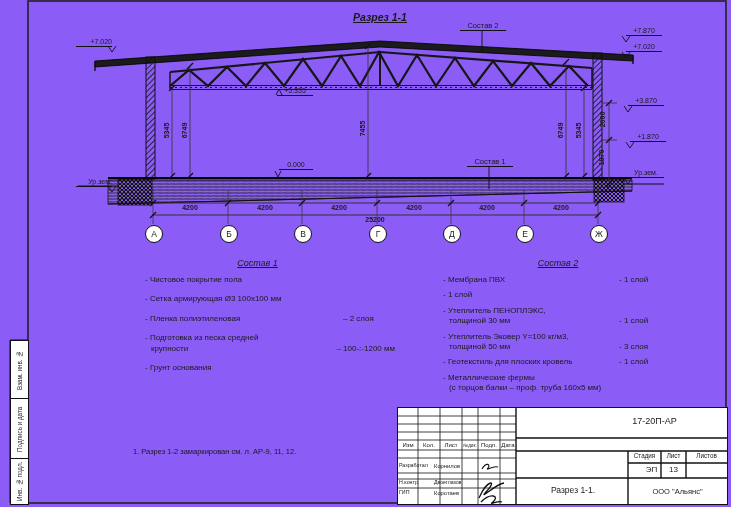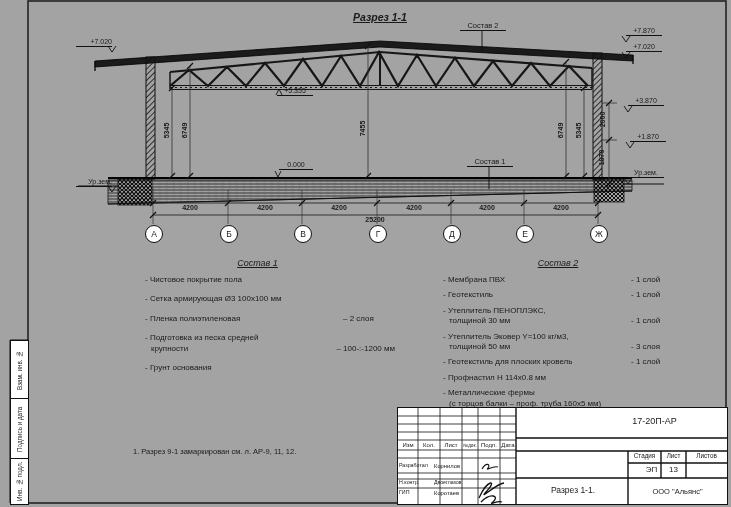--- a/index.html
+++ b/index.html
@@ -1,35 +1,35 @@
 <!DOCTYPE html>
 <html><head>
 <meta charset="utf-8">
 <style>
   html,body{margin:0;padding:0;background:#fff;}
-  #page{position:relative;width:731px;height:507px;background:#a3a3a3;overflow:hidden;
+  #page{position:relative;width:731px;height:507px;background:#8b5cf6;overflow:hidden;
         font-family:"Liberation Sans","DejaVu Sans",sans-serif;color:#1a1a1a;
         border-right:1px solid #b5b5b5;border-bottom:1px solid #8a8a8a;}
   .abs{position:absolute;}
   .t{position:absolute;font-size:8px;line-height:1.2;}
   .title{font-size:10.5px;font-style:italic;font-weight:bold;text-decoration:underline;text-align:center;}
   .elev{position:absolute;font-size:7px;border-bottom:1px solid #111;line-height:1.15;}
   .er{text-align:right;}
   .ec{text-align:center;}
   .callout{position:absolute;font-size:7.5px;font-style:normal;border-bottom:1px solid #111;text-align:center;}
   .dimh{position:absolute;font-size:7px;font-weight:bold;text-align:center;width:44px;}
   .vdim{position:absolute;font-size:7px;font-weight:bold;width:44px;text-align:center;
         transform:rotate(-90deg);transform-origin:center;}
   .bubble{position:absolute;width:16px;height:16px;border:1px solid #111;border-radius:50%;
           text-align:center;line-height:16px;font-size:8.5px;background:#fff;}
   .listtitle{position:absolute;font-size:9px;font-style:italic;text-decoration:underline;text-align:center;}
   .list{position:absolute;font-size:8px;line-height:1.3;}
   .li{display:flex;align-items:flex-end;}
   .s1 .li{margin-bottom:9px;}
-  .s2 .li{margin-bottom:5px;gap:12px;}
+  .s2 .li{margin-bottom:5px;}
   .li-name{white-space:pre-line;padding-left:6px;text-indent:-6px;}
   .s1 .li-name{width:192px;}
   .s2 .li-name{width:170px;}
   .li-val{white-space:nowrap;}
   .note{position:absolute;font-size:7.5px;}
   .side-cell{position:absolute;left:10px;width:17px;border:1px solid #111;
              display:flex;align-items:center;justify-content:center;
              writing-mode:vertical-rl;transform:rotate(180deg);font-size:6.3px;color:#222;background:#fff;}
   
   #tb{position:absolute;left:397px;top:407px;width:329px;height:96px;border:1.5px solid #111;background:#fff;}
@@ -235,54 +235,49 @@
 
   <div class="listtitle" style="left:443px;top:258px;width:230px;">Состав 2</div>
   <div class="list s2" style="left:443px;top:275px;width:260px;">
 
       <div class="li">
         <span class="li-name">- Мембрана ПВХ</span>
         <span class="li-val">- 1 слой</span>
       </div>
 
       <div class="li">
-        <span class="li-name">- Геотекстиль</span>
         <span class="li-val">- 1 слой</span>
       </div>
 
       <div class="li">
         <span class="li-name">- Утеплитель ПЕНОПЛЭКС,
 толщиной 30 мм</span>
         <span class="li-val">- 1 слой</span>
       </div>
 
       <div class="li">
         <span class="li-name">- Утеплитель Эковер Y=100 кг/м3,
 толщиной 50 мм</span>
         <span class="li-val">- 3 слоя</span>
       </div>
 
       <div class="li">
         <span class="li-name">- Геотекстиль для плоских кровель</span>
         <span class="li-val">- 1 слой</span>
       </div>
 
-      <div class="li">
-        <span class="li-name">- Профнастил Н 114х0.8 мм</span>
-        <span class="li-val"></span>
-      </div>
 
       <div class="li">
         <span class="li-name">- Металлические фермы
 (с торцов балки – проф. труба 160х5 мм)</span>
         <span class="li-val"></span>
       </div>
     </div>
 
-  <div class="note" style="left:133px;top:447px;">1. Разрез 9-1 замаркирован см. л. АР-9, 11, 12.</div>
+  <div class="note" style="left:133px;top:447px;">1. Разрез 1-2 замаркирован см. л. АР-9, 11, 12.</div>
 
   <div class="side-cell" style="top:340px;height:58px;">Взам. инв. №</div>
   <div class="side-cell" style="top:398px;height:60px;">Подпись и дата</div>
   <div class="side-cell" style="top:458px;height:45px;">Инв. № подл.</div>
 
   <div id="tb">
     <svg width="329" height="96" viewBox="0 0 329 96">
       <g stroke="#111" stroke-width="0.8">
         <line x1="20" y1="0" x2="20" y2="96"></line>
           <line x1="42" y1="0" x2="42" y2="96"></line>

